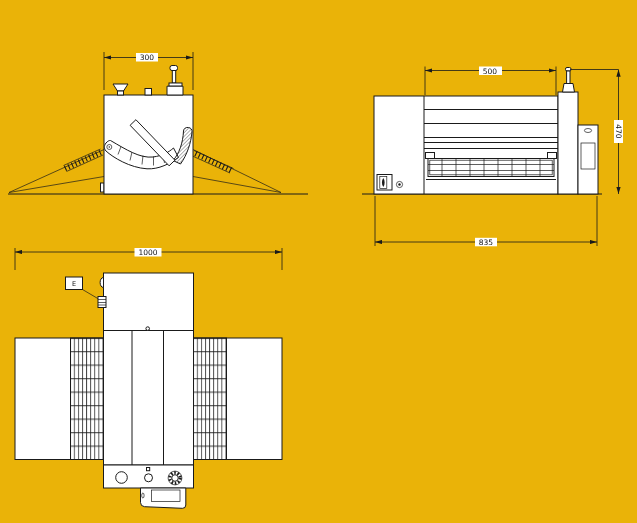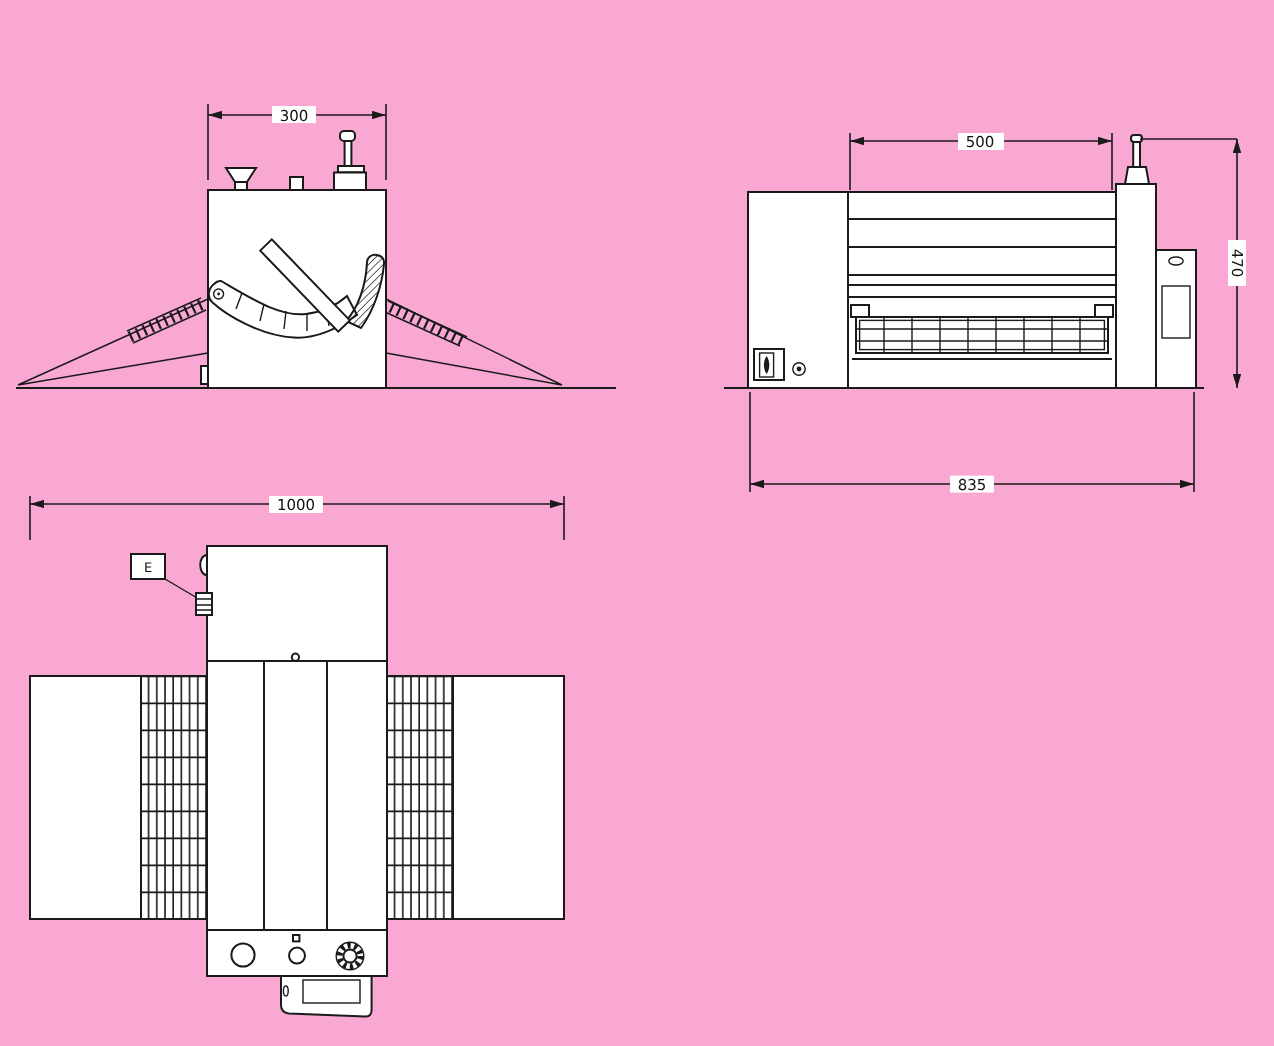--- a/index.html
+++ b/index.html
@@ -1,16 +1,16 @@
 <!DOCTYPE html>
 <html><head>
 <meta charset="utf-8">
 <style>
   html,body{margin:0;padding:0;background:#fff;}
-  #stage{position:relative;width:637px;height:523px;background:#f9a8d4;overflow:hidden;
+  #stage{position:relative;width:637px;height:523px;background:#eab308;overflow:hidden;
          font-family:"DejaVu Sans",sans-serif;}
   svg{position:absolute;left:0;top:0;}
   .ln{fill:none;stroke:#1a1a1a;stroke-width:1;}
   .thin{fill:none;stroke:#1a1a1a;stroke-width:0.7;}
   .fw{fill:#ffffff;stroke:#1a1a1a;stroke-width:1;}
   .dim{fill:none;stroke:#1a1a1a;stroke-width:0.8;}
   .mask{fill:#ffffff;stroke:none;}
   .dimtxt{font:7.5px "DejaVu Sans",sans-serif;fill:#111;}
   .lbltxt{font:6.5px "DejaVu Sans",sans-serif;fill:#111;}
   .rung{fill:none;stroke:#1a1a1a;stroke-width:5.5;stroke-dasharray:1.1 2.7;}

